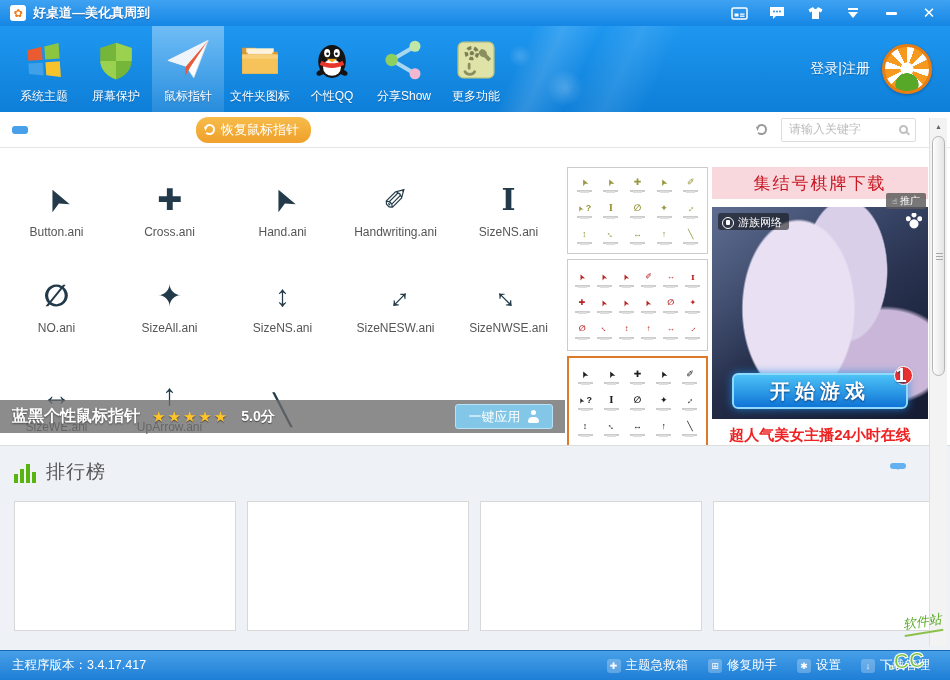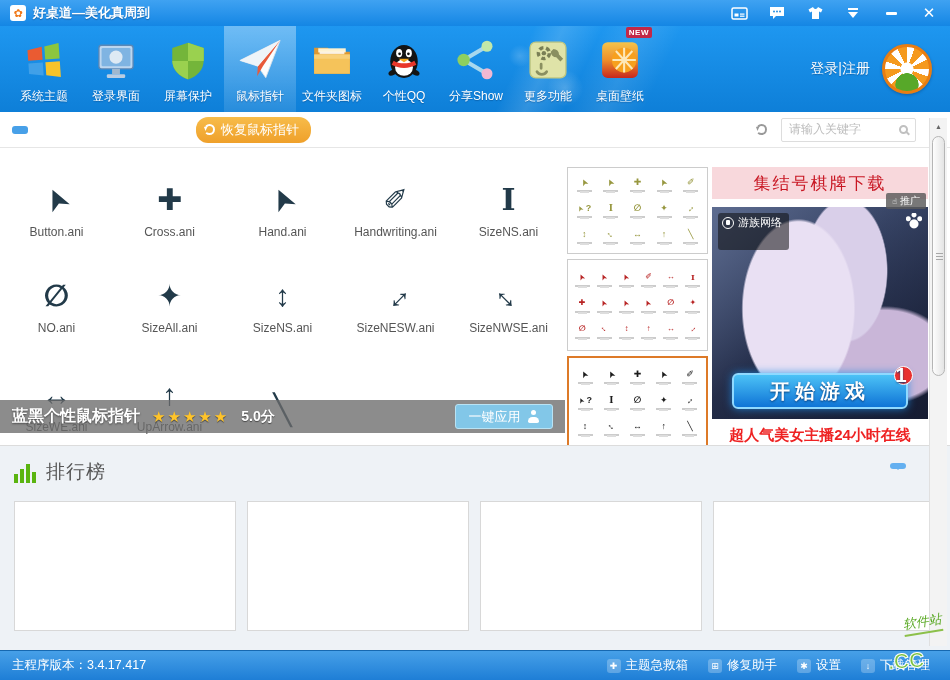--- a/index.html
+++ b/index.html
@@ -103,21 +103,21 @@
   
   .ad-col{position:absolute;left:712px;top:19px;width:216px}
   .ad-banner{height:32px;background:#f8d8dc;display:flex;align-items:center;justify-content:center;cursor:pointer}
   .ad-banner span{color:#c81622;font-size:17px;font-weight:normal;letter-spacing:2px}
   .promo-badge{position:absolute;right:2px;top:26px;height:16px;background:rgba(90,90,90,.82);color:#fff;font-size:10px;display:flex;align-items:center;gap:3px;padding:0 6px;border-radius:2px;z-index:3}
   .ad-image{position:relative;margin-top:8px;height:212px;cursor:pointer;background:
      radial-gradient(95px 150px at 40% 48%, #e9e0f3 0 58%, transparent 60%),
      radial-gradient(70px 120px at 62% 30%, #d9cfe9 0 58%, transparent 60%),
      radial-gradient(120px 90px at 80% 70%, #c9b6d8 0 50%, transparent 55%),
      linear-gradient(135deg,#5d6c90 0%,#32406366 45%,#151b31 100%),linear-gradient(#3a4666,#171d33)}
-  .brand-pill{position:absolute;top:6px;left:6px;background:rgba(15,15,15,.55);border-radius:3px;color:#fff;font-size:11px;display:flex;align-items:center;gap:4px;padding:2px 7px 20px 4px}
+  .brand-pill{position:absolute;top:6px;left:6px;background:rgba(15,15,15,.55);border-radius:3px;color:#fff;font-size:11px;display:flex;align-items:center;gap:4px;padding:2px 7px 0 4px}
   .brand-dot{width:12px;height:12px;border:1.5px solid #fff;border-radius:50%;display:inline-flex;align-items:center;justify-content:center}
   .brand-dot::before{content:"";width:4px;height:5px;background:#fff;border-radius:1px}
   .paw{position:absolute;top:6px;right:6px;width:16px;height:16px;background:
      radial-gradient(circle at 50% 68%, #fff 0 4px, transparent 5px),
      radial-gradient(circle at 14% 36%, #fff 0 2px, transparent 3px),
      radial-gradient(circle at 50% 12%, #fff 0 2px, transparent 3px),
      radial-gradient(circle at 86% 36%, #fff 0 2px, transparent 3px)}
   .play-btn{position:absolute;left:50%;transform:translateX(-50%);bottom:10px;width:176px;height:36px;background:linear-gradient(180deg,#4cc2f6,#0f74d6);border:2px solid #8fd9ff;border-radius:6px;display:flex;align-items:center;justify-content:center;box-shadow:0 0 8px rgba(30,140,230,.8);cursor:pointer}
   .play-btn span{color:#fff;font-size:20px;font-weight:bold;letter-spacing:5px;text-shadow:0 1px 2px #0a3f7a}
   .play-badge{position:absolute;top:-9px;right:-7px;width:19px;height:19px;background:#e83030;border:1px solid #fff;border-radius:50%;color:#fff;font-size:12px;font-weight:bold;display:flex;align-items:center;justify-content:center}
@@ -206,30 +206,20 @@
               <path d="M4 7l11-2v10H4z" fill="#ea5b32"></path>
               <path d="M17 5l11-2v12H17z" fill="#8cc63f"></path>
               <path d="M4 17h11v10L4 25z" fill="#40a0e8"></path>
               <path d="M17 17h11v12l-11-2z" fill="#f7c32a"></path>
             </g>
           </svg></span>
       <span class="nav-label">系统主题</span>
     </div>
     <div class="nav-item">
       <span><svg width="42" height="42" viewBox="0 0 32 32">
-            <rect x="3" y="4" width="26" height="18" rx="2" fill="#bcd6ef" stroke="#5b87b5"></rect>
-            <rect x="5" y="6" width="22" height="14" rx="1" fill="#7fb4e2"></rect>
-            <circle cx="16" cy="13" r="5" fill="#e9eff6" opacity=".9"></circle>
-            <rect x="13" y="22" width="6" height="4" fill="#9fb8cf"></rect>
-            <rect x="9" y="26" width="14" height="3" rx="1" fill="#b9cde2"></rect>
-          </svg></span>
-      <span class="nav-label">登录界面</span>
-    </div>
-    <div class="nav-item">
-      <span><svg width="42" height="42" viewBox="0 0 32 32">
             <path d="M16 2l12 4v9c0 8-5.5 13-12 15C9.5 28 4 23 4 15V6z" fill="#74b53a"></path>
             <path d="M16 2l12 4v9c0 .4 0 .7 0 1H16z" fill="#9ad14f"></path>
             <path d="M16 16H4c.3 6.8 5.3 11.4 12 13.9z" fill="#9ad14f"></path>
           </svg></span>
       <span class="nav-label">屏幕保护</span>
     </div>
     <div class="nav-item active">
       <span><svg width="46" height="46" viewBox="0 0 32 32">
             <path d="M2 17L30 3 20 29l-5.5-8z" fill="#fbfdfe" stroke="#d9e2ea" stroke-width=".6"></path>
             <path d="M30 3L14.5 21l-.5 7 4-7z" fill="#e85a3a"></path>
@@ -273,39 +263,20 @@
     </div>
     <div class="nav-item">
       <span><svg width="44" height="44" viewBox="0 0 32 32">
             <rect x="3" y="3" width="26" height="26" rx="4" fill="#dfe3a8" stroke="#c2c880"></rect>
             <circle cx="13" cy="11" r="4" fill="none" stroke="#7a7f55" stroke-width="2.5" stroke-dasharray="3 2"></circle>
             <circle cx="13" cy="11" r="1.6" fill="#7a7f55"></circle>
             <path d="M20 8a4 4 0 014 4l3 3-2 2-3-3a4 4 0 01-4-4z" fill="#8a8f60"></path>
             <path d="M11 19v3M8 24.5a4.2 4.2 0 007 0" stroke="#8a8f60" stroke-width="2" fill="none" stroke-linecap="round"></path>
           </svg></span>
       <span class="nav-label">更多功能</span>
-    </div>
-    <div class="nav-item">
-      <span class="nav-badge">NEW</span>
-      <span><svg width="44" height="44" viewBox="0 0 32 32">
-            <defs>
-              <linearGradient id="wp" x1="0" y1="0" x2="0" y2="1">
-                <stop offset="0" stop-color="#f6c44a"></stop>
-                <stop offset=".5" stop-color="#ef8f2a"></stop>
-                <stop offset="1" stop-color="#c8281e"></stop>
-              </linearGradient>
-            </defs>
-            <rect x="3" y="3" width="26" height="26" rx="4" fill="url(#wp)"></rect>
-            <circle cx="19" cy="16" r="9" fill="#f7a01e"></circle>
-            <g stroke="#fde8b8" stroke-width="1.5">
-              <path d="M19 7v18M10.5 16h17M13 9.5l12 13M25 9.5l-12 13"></path>
-            </g>
-            <circle cx="19" cy="16" r="2" fill="#fde8b8"></circle>
-          </svg></span>
-      <span class="nav-label">桌面壁纸</span>
     </div>
     <div class="login-box">
       <span class="login-label">登录|注册</span>
       <span class="login-logo"></span>
     </div>
   </div>
 
   <div class="tabbar">
     <div style="display:flex;align-items:center;gap:14px">
         <span class="tab active"></span>

